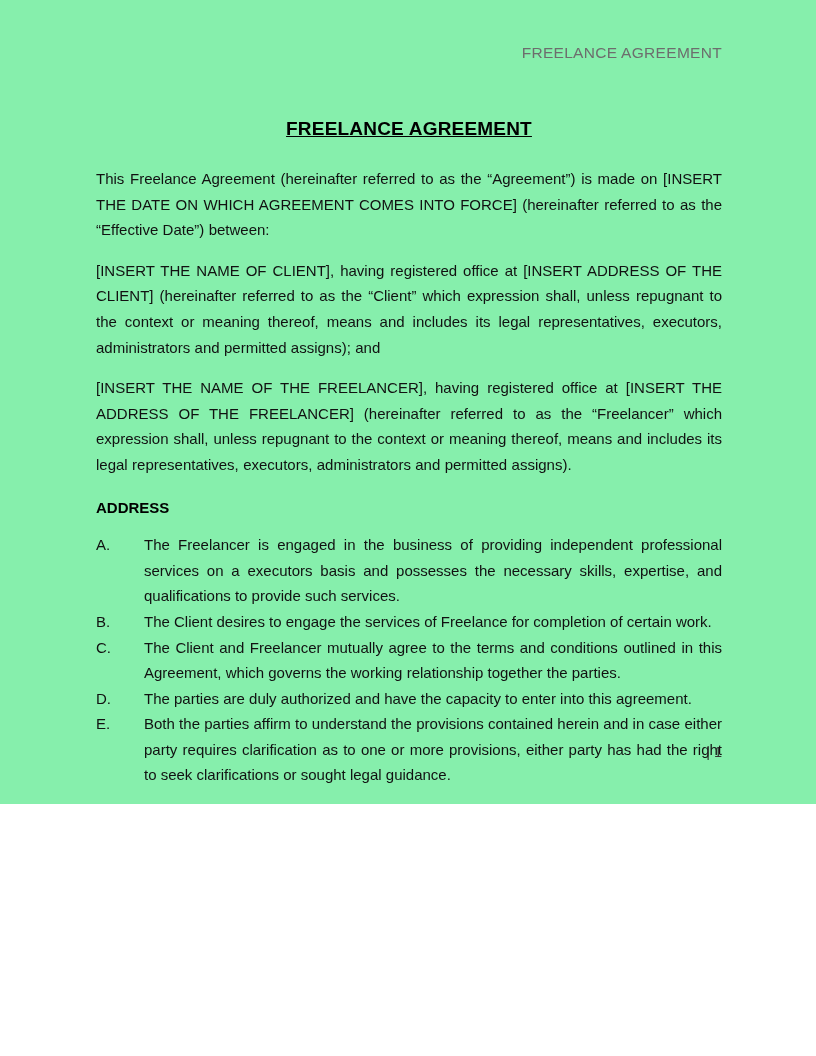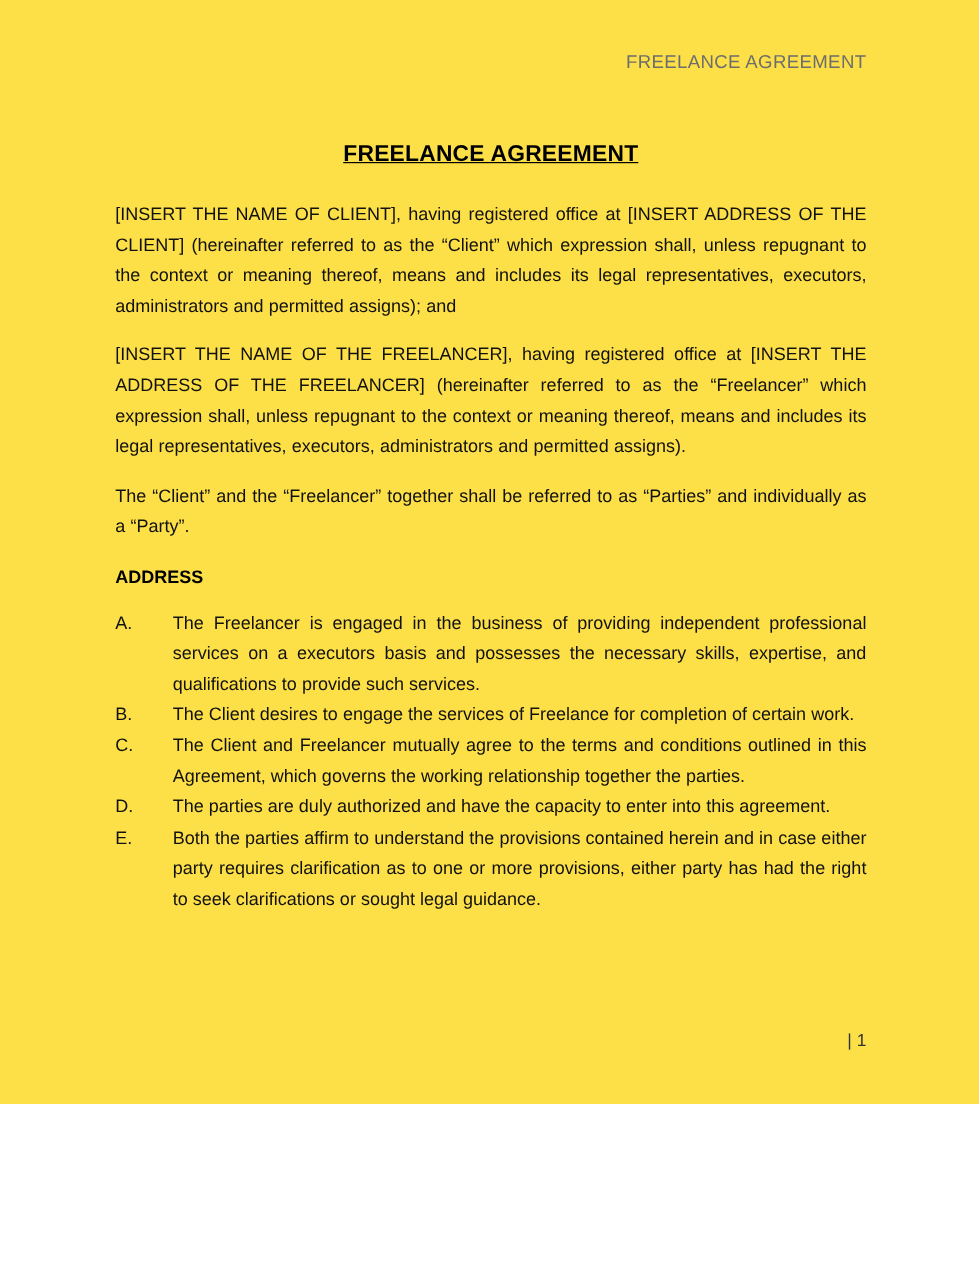--- a/index.html
+++ b/index.html
@@ -6,23 +6,23 @@
     margin: 0;
     padding: 0;
     background: #ffffff;
   }
   body {
     font-family: "Liberation Sans", sans-serif;
     color: #000000;
   }
   .page {
     width: 816px;
-    height: 920px;
+    height: 804px;
     position: relative;
-    background: #fde047;
+    background: #86efac;
     box-sizing: border-box;
     padding: 0;
     overflow: hidden;
   }
   .header {
     position: absolute;
     top: 44px;
     left: 96px;
     right: 94px;
     text-align: right;
@@ -98,23 +98,23 @@
 <div class="page">
 
   <div class="header">
     <span>FREELANCE AGREEMENT</span>
   </div>
 
   <div class="content">
 
     <h1 class="doc-title">FREELANCE AGREEMENT</h1>
 
+    <p class="para">This Freelance Agreement (hereinafter referred to as the “Agreement”) is made on [INSERT THE DATE ON WHICH AGREEMENT COMES INTO FORCE] (hereinafter referred to as the “Effective Date”) between:</p>
     <p class="para">[INSERT THE NAME OF CLIENT], having registered office at [INSERT ADDRESS OF THE CLIENT] (hereinafter referred to as the “Client” which expression shall, unless repugnant to the context or meaning thereof, means and includes its legal representatives, executors, administrators and permitted assigns); and</p>
     <p class="para">[INSERT THE NAME OF THE FREELANCER], having registered office at [INSERT THE ADDRESS OF THE FREELANCER] (hereinafter referred to as the “Freelancer” which expression shall, unless repugnant to the context or meaning thereof, means and includes its legal representatives, executors, administrators and permitted assigns).</p>
-    <p class="para">The “Client” and the “Freelancer” together shall be referred to as “Parties” and individually as a “Party”.</p>
 
     <div class="whereas">ADDRESS</div>
 
     <ol class="recitals">
       <li>
         <span class="marker">A.</span>
         <span class="item-text">The Freelancer is engaged in the business of providing independent professional services on a executors basis and possesses the necessary skills, expertise, and qualifications to provide such services.</span>
       </li>
       <li>
         <span class="marker">B.</span>

